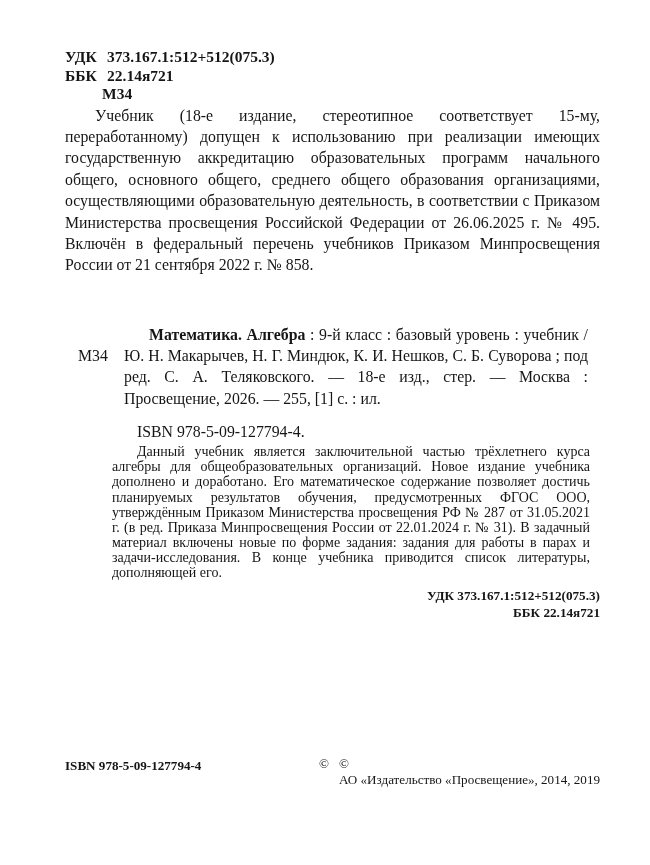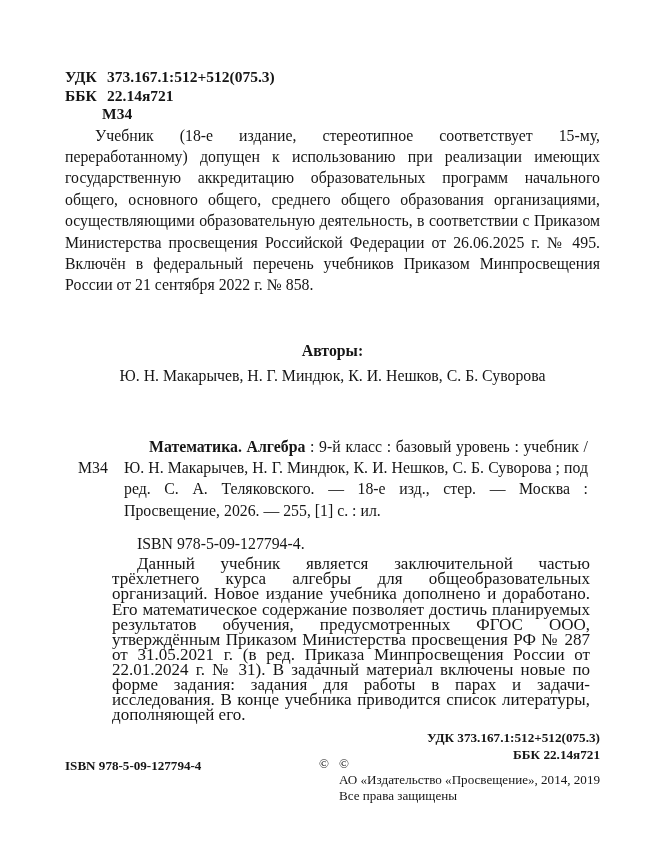--- a/index.html
+++ b/index.html
@@ -11,21 +11,21 @@
     width: 650px;
     height: 865px;
     font-family: "Liberation Serif", serif;
     color: #151515;
   }
   .page {
     position: relative;
     box-sizing: border-box;
     width: 650px;
     height: 865px;
-    padding: 68px 50px 40px 65px;
+    padding: 48px 50px 40px 65px;
     background: #ffffff;
     overflow: hidden;
   }
 
   
   .codes-top {
     font-weight: bold;
     font-size: 15.5px;
     line-height: 18.5px;
     white-space: nowrap;
@@ -71,21 +71,21 @@
   .bib-isbn {
     margin: 1px 0 0 47px;
     font-size: 15.8px;
     line-height: 21.3px;
     text-indent: 25px;
   }
 
   
   .annotation {
     margin: 2px 10px 0 47px;
-    font-size: 17px;
+    font-size: 14px;
     line-height: 15.1px;
     text-align: justify;
     text-indent: 25px;
   }
 
   
   .codes-right {
     margin-top: 8px;
     text-align: right;
     font-weight: bold;
@@ -124,24 +124,20 @@
       <span class="label">УДК</span><span>373.167.1:512+512(075.3)</span>
     </div>
     <div>
       <span class="label">ББК</span><span>22.14я721</span>
     </div>
     <div class="m-row">М34</div>
   </div>
 
   <p class="approval">Учебник (18-е издание, стереотипное соответствует 15-му, переработанному) допущен к использованию при реализации имеющих государственную аккредитацию образовательных программ начального общего, основного общего, среднего общего образования организациями, осуществляющими образовательную деятельность, в соответствии с Приказом Министерства просвещения Российской Федерации от 26.06.2025 г. № 495. Включён в федеральный перечень учебников Приказом Минпросвещения России от 21 сентября 2022 г. № 858.</p>
 
-  <div class="authors">
-    <div class="authors-label">Авторы:</div>
-    <div>Ю. Н. Макарычев, Н. Г. Миндюк, К. И. Нешков, С. Б. Суворова</div>
-  </div>
 
   <div class="bib">
     <span class="bib-code">М34</span>
     <p class="bib-text"><span class="bib-title">Математика. Алгебра</span><span> : 9-й класс : базовый уровень : учебник / Ю. Н. Макарычев, Н. Г. Миндюк, К. И. Нешков, С. Б. Суворова ; под ред. С. А. Теляковского. — 18-е изд., стер. — Москва : Просвещение, 2026. — 255, [1] с. : ил.</span></p>
   </div>
 
   <div class="bib-isbn">ISBN 978-5-09-127794-4.</div>
 
   <p class="annotation">Данный учебник является заключительной частью трёхлетнего курса алгебры для общеобразовательных организаций. Новое издание учебника дополнено и доработано. Его математическое содержание позволяет достичь планируемых результатов обучения, предусмотренных ФГОС ООО, утверждённым Приказом Министерства просвещения РФ № 287 от 31.05.2021 г. (в ред. Приказа Минпросвещения России от 22.01.2024 г. № 31). В задачный материал включены новые по форме задания: задания для работы в парах и задачи-исследования. В конце учебника приводится список литературы, дополняющей его.</p>
 
@@ -151,17 +147,16 @@
   </div>
 
   <div class="footer">
     <div class="footer-isbn">ISBN 978-5-09-127794-4</div>
     <div class="copyright">
       <span class="sign">©</span>
       <span class="sign">©</span>
       <span class="sign"></span>
       <span>АО «Издательство «Просвещение», 2014, 2019</span>
       <span class="sign"></span>
-      <span>Все права защищены</span>
     </div>
   </div>
 
 </div>
 
 </body></html>

